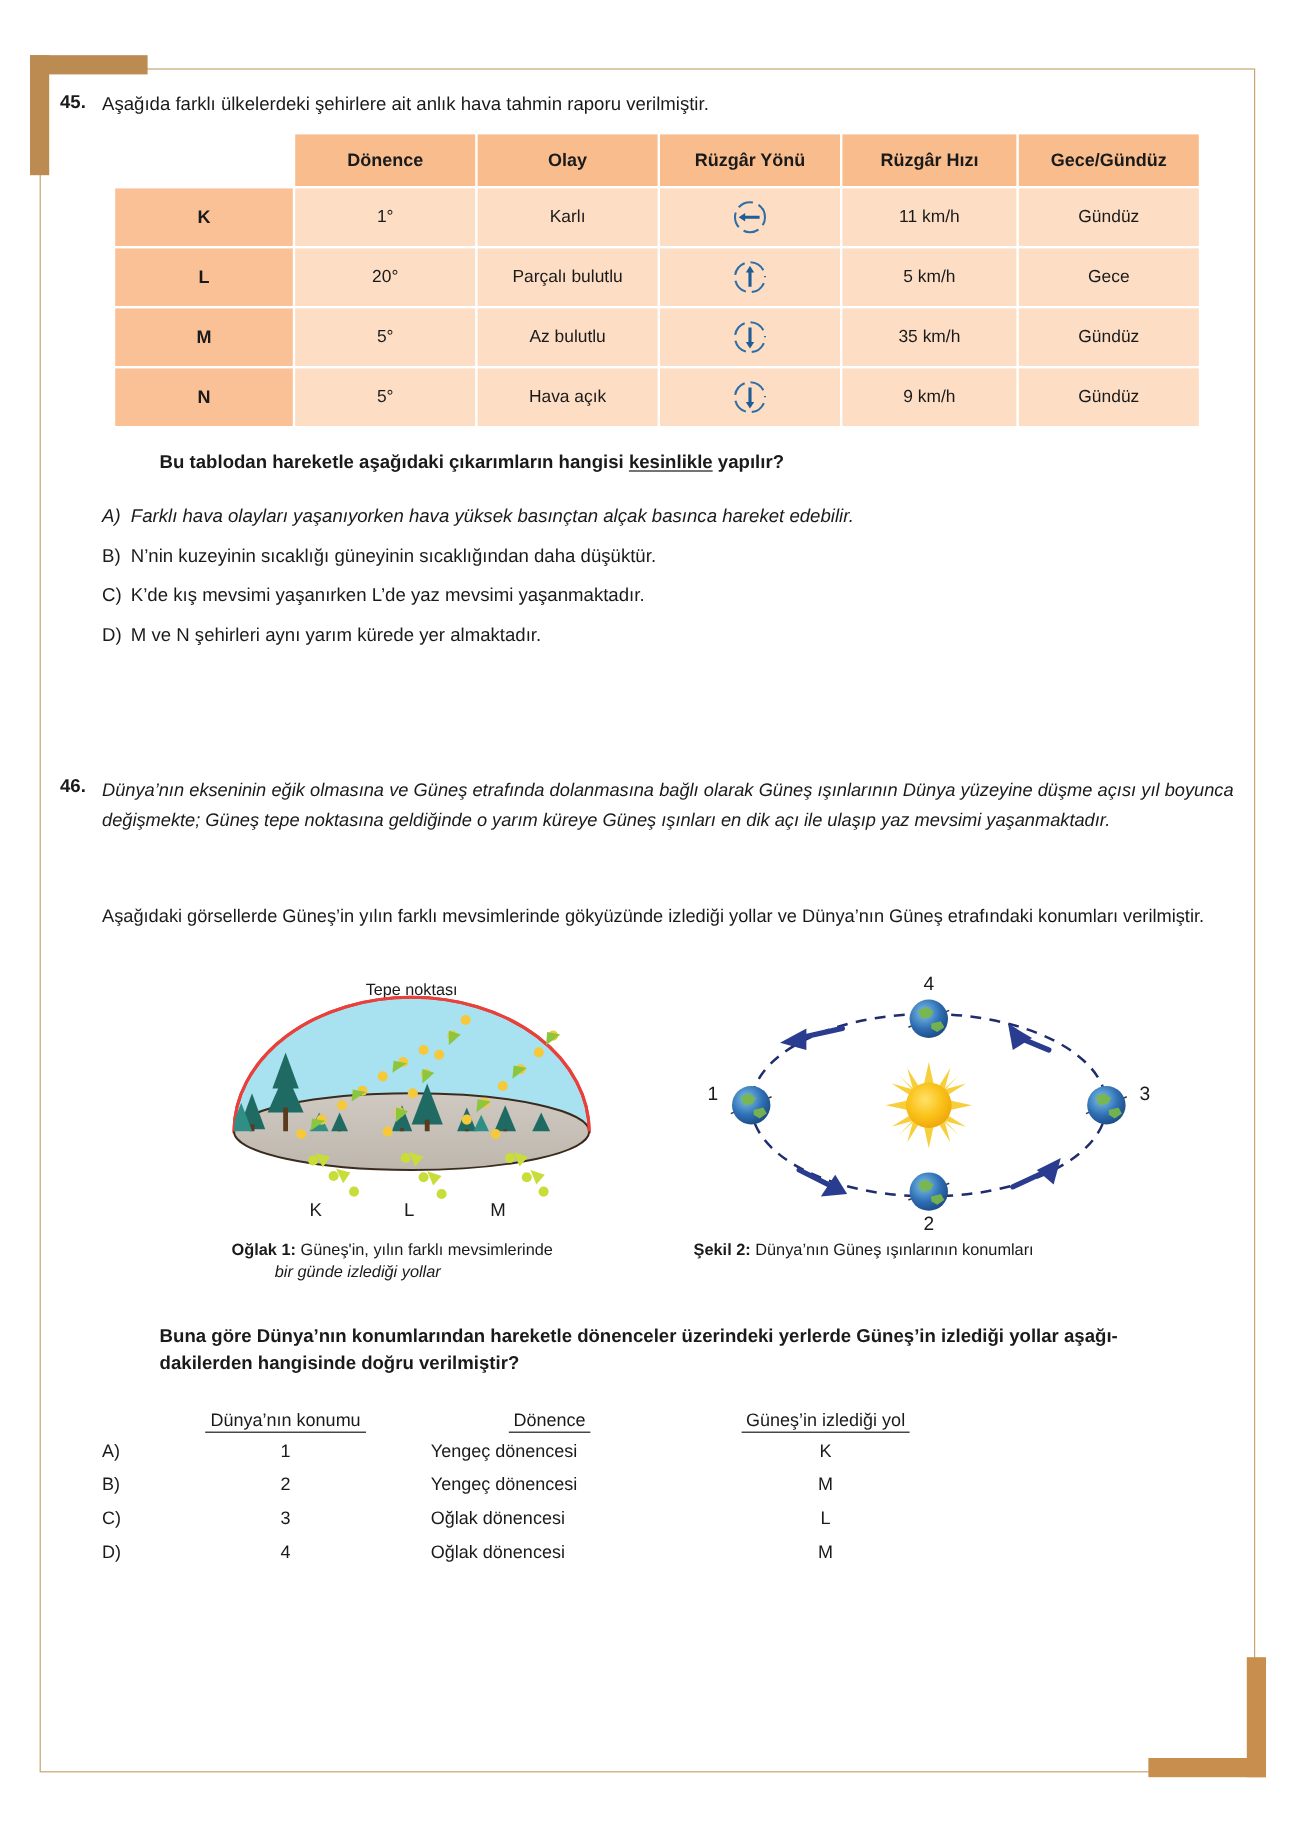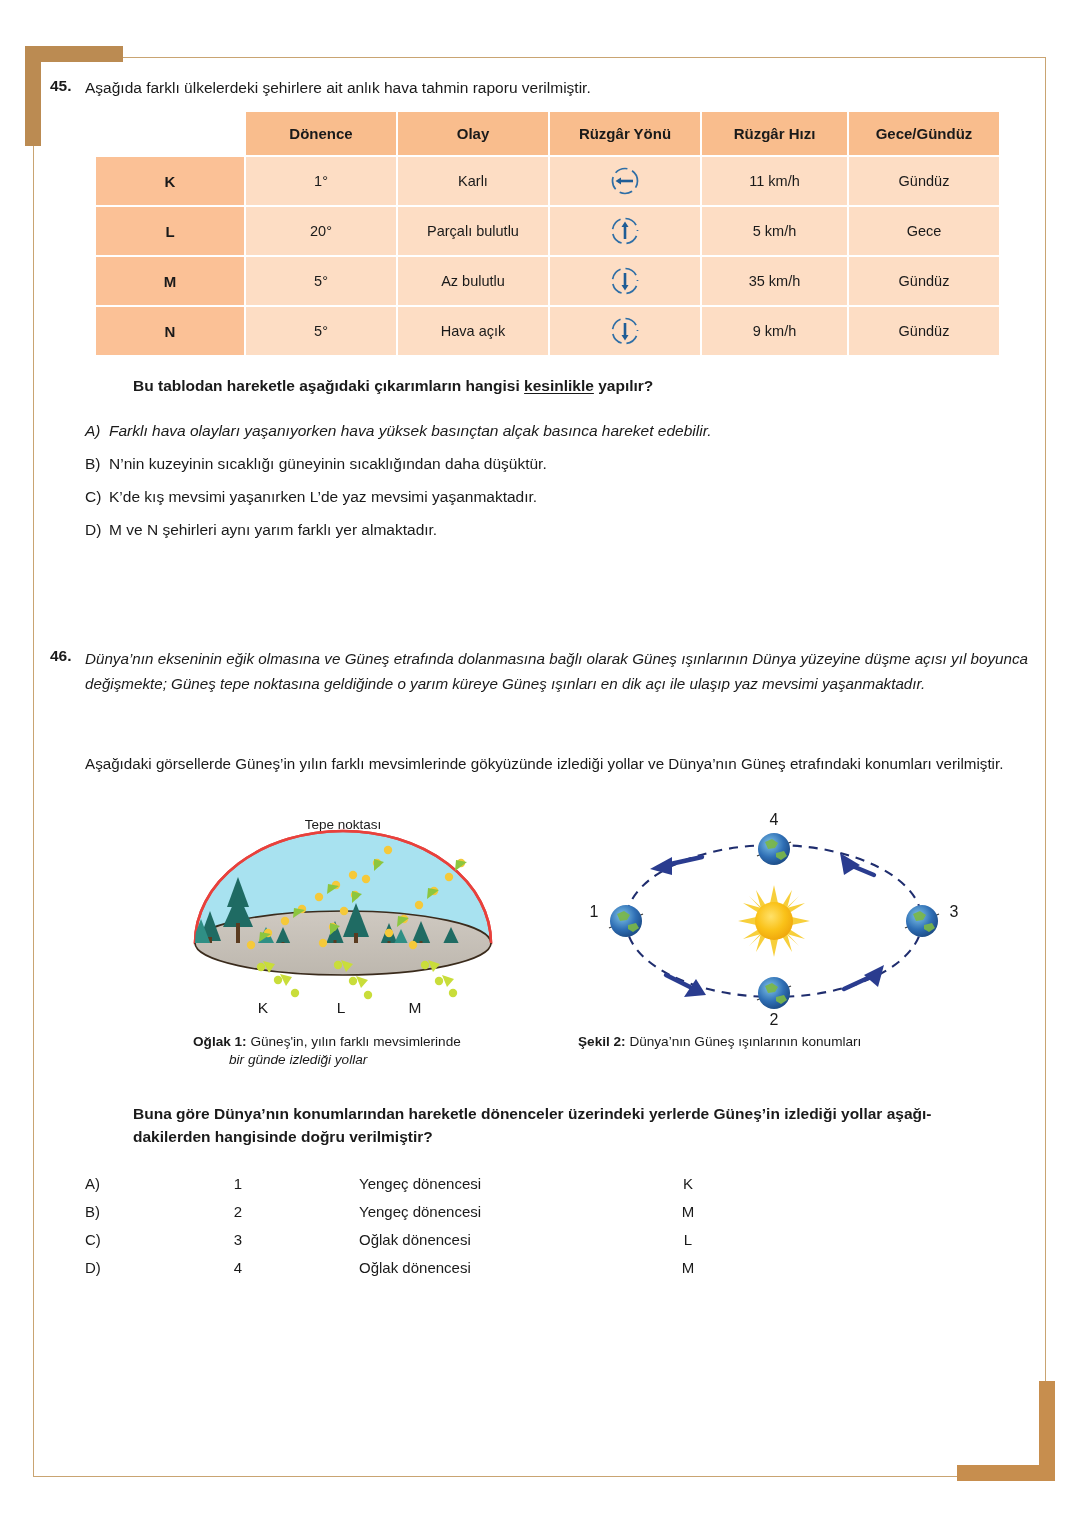--- a/index.html
+++ b/index.html
@@ -236,21 +236,21 @@
       <div class="opt" style="top:364px;font-style:italic;">
         <span class="lbl">A)</span><span>Farklı hava olayları yaşanıyorken hava yüksek basınçtan alçak basınca hareket edebilir.</span>
       </div>
       <div class="opt" style="top:397px;">
         <span class="lbl">B)</span><span>N’nin kuzeyinin sıcaklığı güneyinin sıcaklığından daha düşüktür.</span>
       </div>
       <div class="opt" style="top:430px;">
         <span class="lbl">C)</span><span>K’de kış mevsimi yaşanırken L’de yaz mevsimi yaşanmaktadır.</span>
       </div>
       <div class="opt" style="top:463px;">
-        <span class="lbl">D)</span><span>M ve N şehirleri aynı yarım farklı yer almaktadır.</span>
+        <span class="lbl">D)</span><span>M ve N şehirleri aynı yarım kürede yer almaktadır.</span>
       </div>
     </div>
 
     <div class="q-block" style="left:0;top:590px;width:1013px;">
 
       <div class="q-num" style="top:0;">46.</div>
       <div class="stem" style="top:0;">Dünya’nın ekseninin eğik olmasına ve Güneş etrafında dolanmasına bağlı olarak Güneş ışınlarının Dünya yüzeyine düşme açısı yıl boyunca değişmekte; Güneş tepe noktasına geldiğinde o yarım küreye Güneş ışınları en dik açı ile ulaşıp yaz mevsimi yaşanmaktadır.</div>
       <div class="stem2" style="top:105px;">Aşağıdaki görsellerde Güneş’in yılın farklı mevsimlerinde gökyüzünde izlediği yollar ve Dünya’nın Güneş etrafındaki konumları verilmiştir.</div>
 
       <div class="fig" style="left:150px;top:168px;">
@@ -472,20 +472,26 @@
       <div class="cap" style="left:545px;top:386px;width:400px;">
         <span style="font-weight:bold;">Şekil 2:</span><span> Dünya’nın Güneş ışınlarının konumları</span>
       </div>
 
       <div class="prompt" style="top:455px; line-height:1.5;">
         <span>Buna göre Dünya’nın konumlarından hareketle dönenceler üzerindeki yerlerde Güneş’in izlediği yollar aşağı-</span><br>
         <span>dakilerden hangisinde doğru verilmiştir?</span>
       </div>
 
       <div class="ansgrid" style="top:528px;">
+        <div class="hdr">
+          <div class="c-letter"></div>
+          <div class="c-konum"><span>Dünya’nın konumu</span></div>
+          <div class="c-donence"><span>Dönence</span></div>
+          <div class="c-yol"><span>Güneş’in izlediği yol</span></div>
+        </div>
 
         <div class="row">
           <div class="c-letter">A)</div>
           <div class="c-konum">1</div>
           <div class="c-donence">Yengeç dönencesi</div>
           <div class="c-yol">K</div>
         </div>
         <div class="row">
           <div class="c-letter">B)</div>
           <div class="c-konum">2</div>

